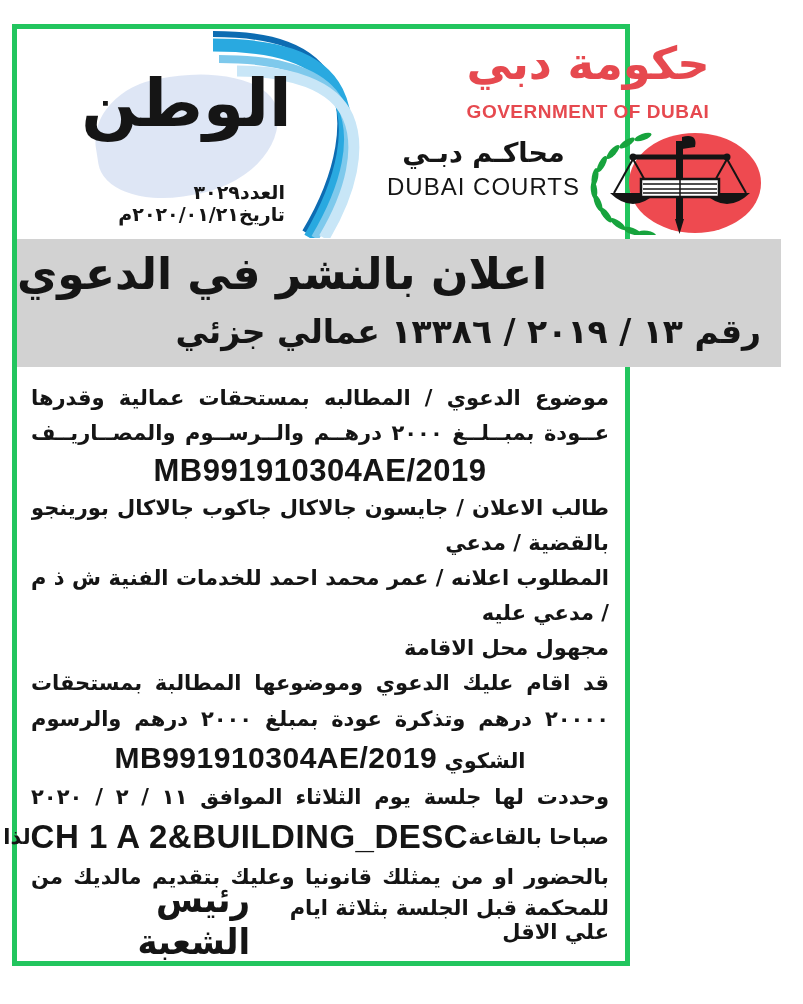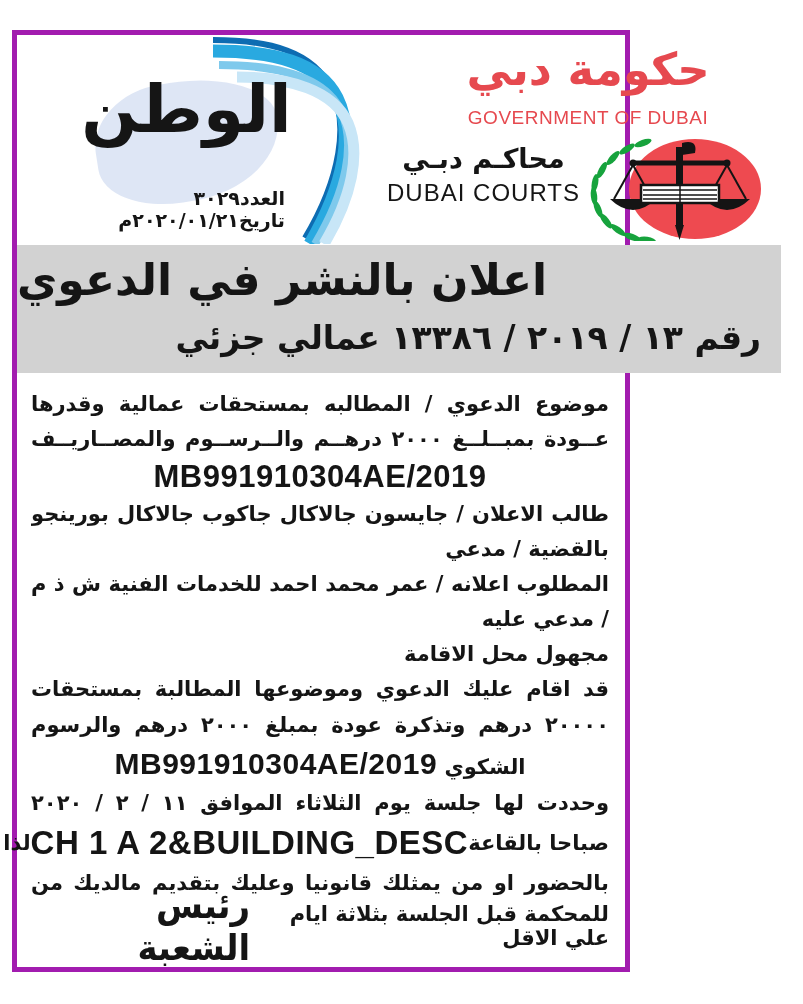--- a/index.html
+++ b/index.html
@@ -1,35 +1,35 @@
 <!DOCTYPE html>
 <html lang="ar"><head>
 <meta charset="utf-8">
 <style>
   html,body{margin:0;padding:0;background:#ffffff;}
   .page{position:relative;width:803px;height:1004px;background:#fff;overflow:hidden;
         font-family:"DejaVu Sans",sans-serif;color:#151515;}
-  .frame{position:absolute;left:12px;top:30px;width:618px;height:942px;
-         border:5px solid #a21caf;box-sizing:border-box;background:#fff;}
+  .frame{position:absolute;left:12px;top:24px;width:618px;height:942px;
+         border:5px solid #22c55e;box-sizing:border-box;background:#fff;}
 
   
   .map-blob{position:absolute;left:78px;top:46px;width:185px;height:120px;
             background:#c3d2ec;opacity:.55;transform:rotate(-9deg);
             border-radius:42% 58% 55% 45% / 52% 44% 62% 40%;}
   .watan{position:absolute;left:42px;top:42px;width:255px;text-align:center;
          font-size:66px;font-weight:bold;line-height:1;direction:rtl;}
   .issue{position:absolute;left:10px;top:152px;width:258px;direction:rtl;
          text-align:right;font-size:19px;font-weight:bold;}
   .swoosh{position:absolute;left:196px;top:-3px;}
 
   
   .gov-ar{position:absolute;left:425px;top:6px;width:292px;text-align:center;
           font-size:45px;font-weight:bold;color:#e6494f;direction:rtl;line-height:1.3;}
   .gov-en{position:absolute;left:425px;top:72px;width:292px;text-align:center;
-          font-size:19px;font-weight:normal;color:#e6494f;letter-spacing:.5px;
+          font-size:19px;font-weight:bold;color:#e6494f;letter-spacing:.5px;
           font-family:"Liberation Sans",sans-serif;}
   .courts-ar{position:absolute;left:363px;top:108px;width:207px;text-align:center;
              font-size:27px;font-weight:bold;direction:rtl;line-height:1.2;}
   .courts-en{position:absolute;left:363px;top:144px;width:207px;text-align:center;
              font-size:24px;font-weight:normal;letter-spacing:1px;
              font-family:"Liberation Sans",sans-serif;}
   .seal{position:absolute;left:566px;top:102px;}
 
   
   .band{position:absolute;left:0;top:210px;width:764px;height:128px;background:#d2d2d2;}

